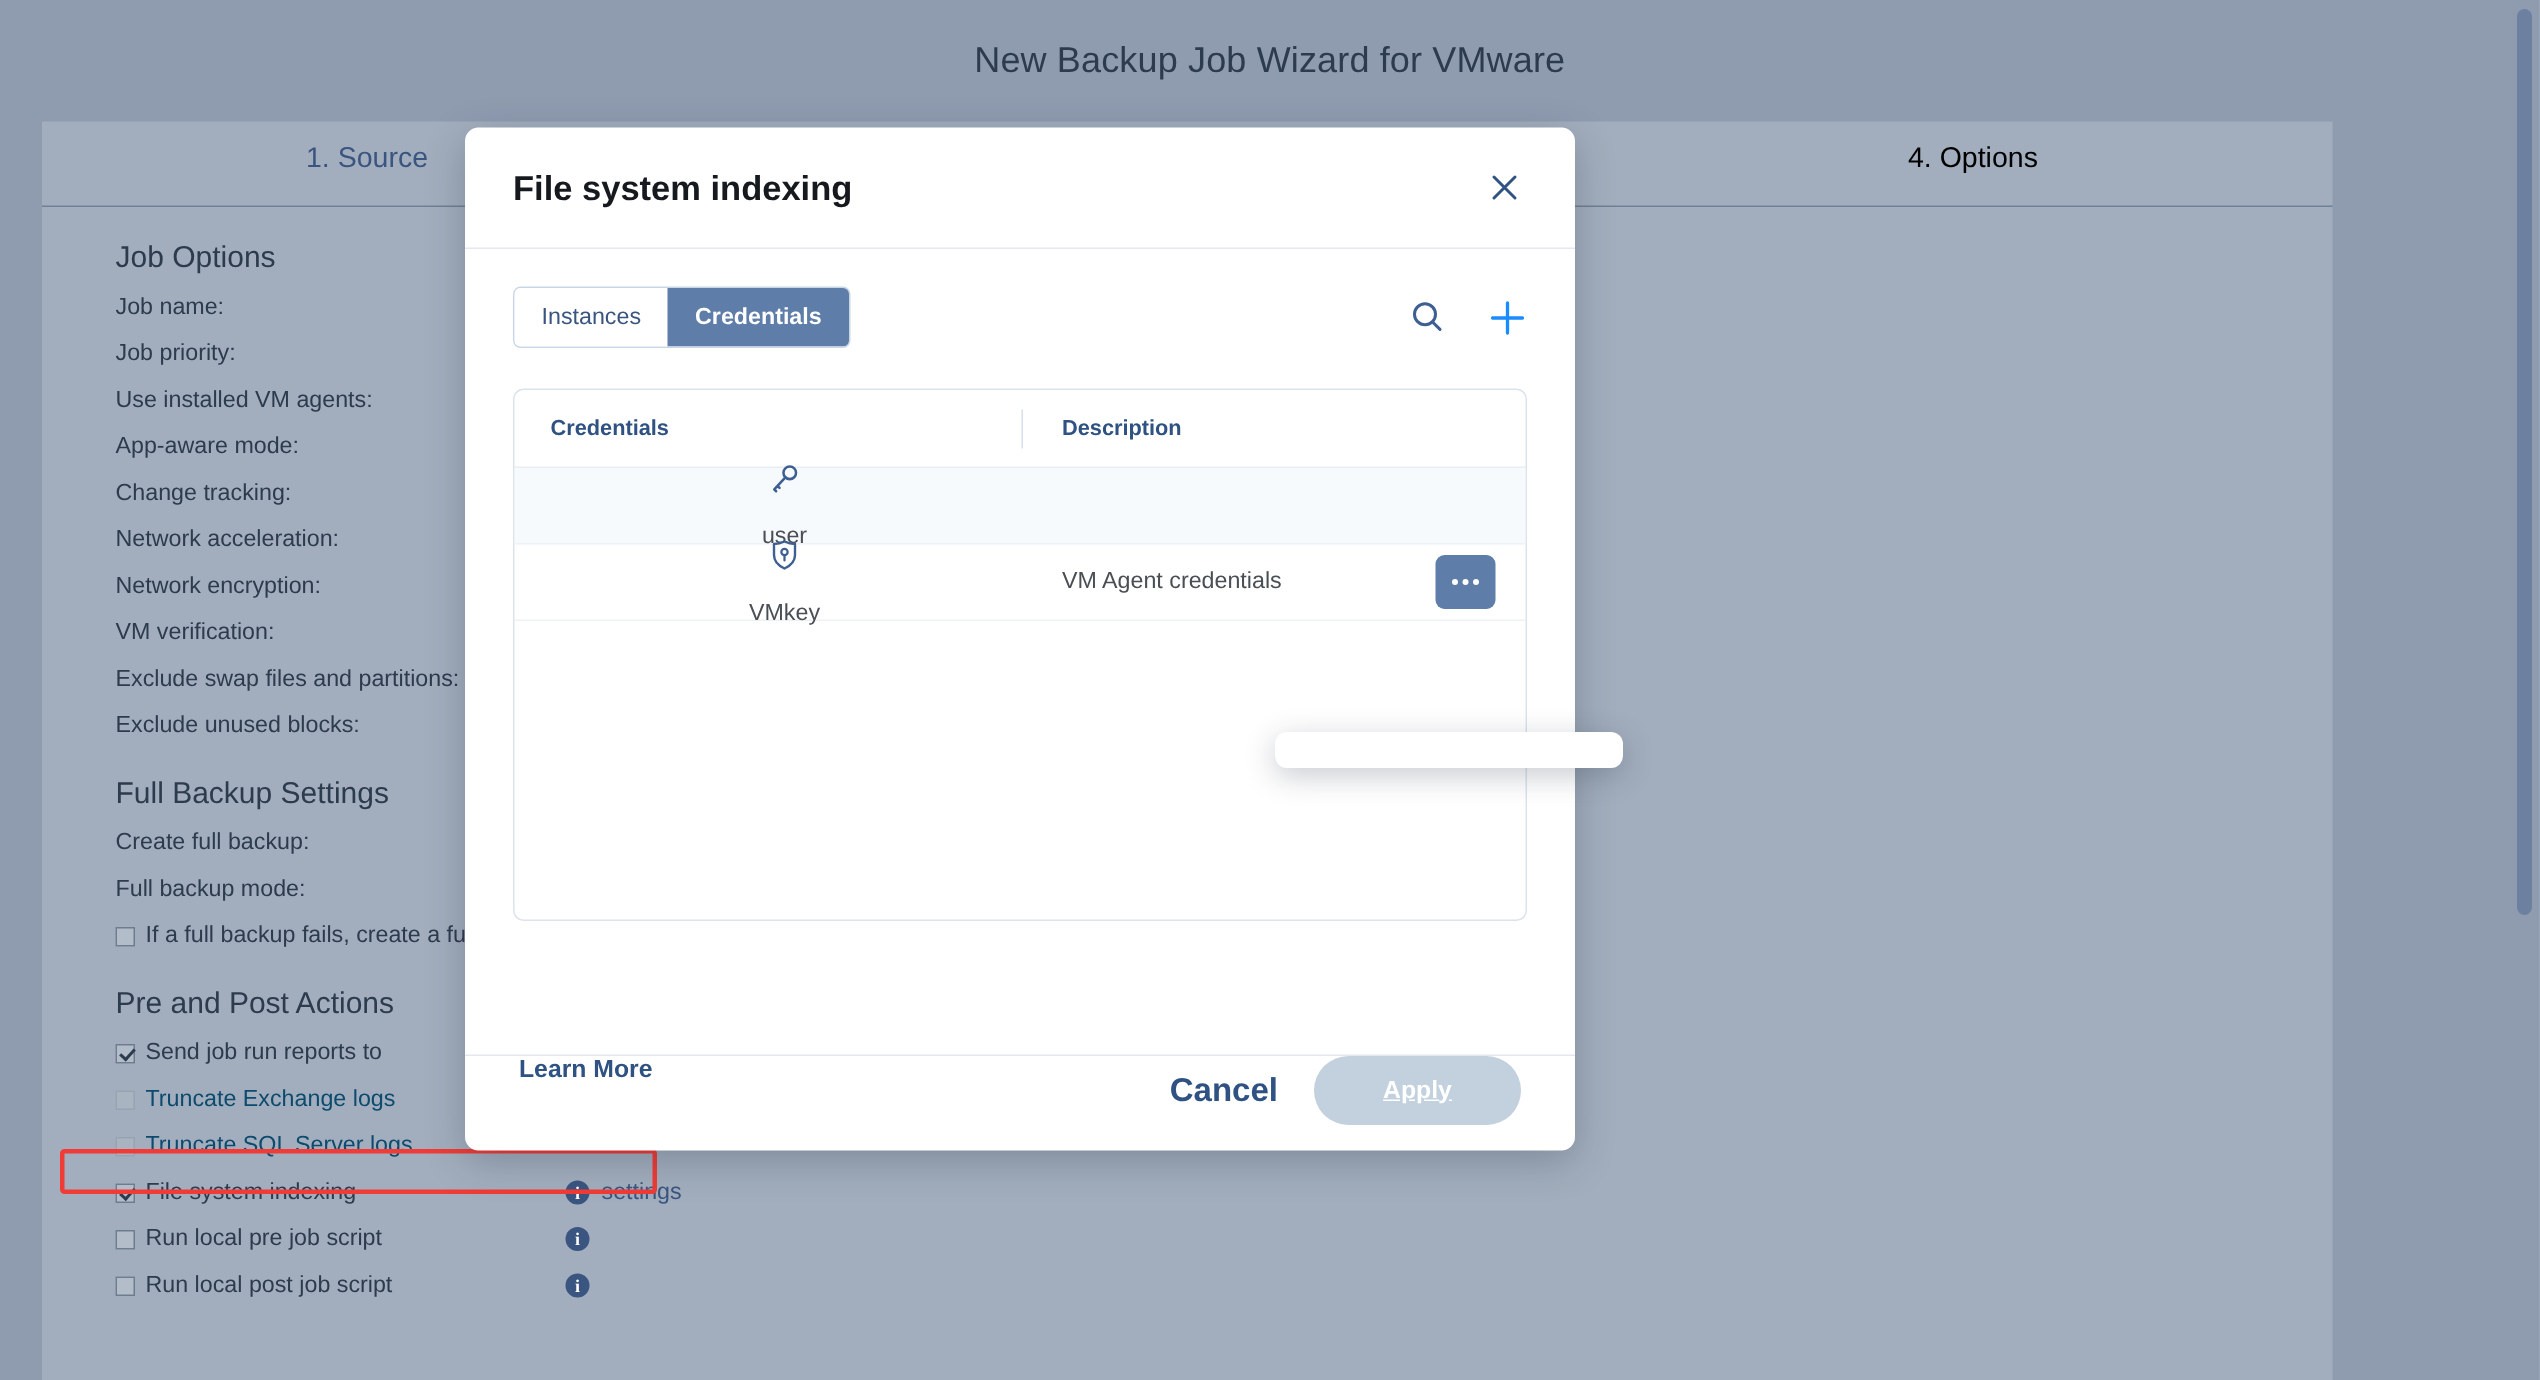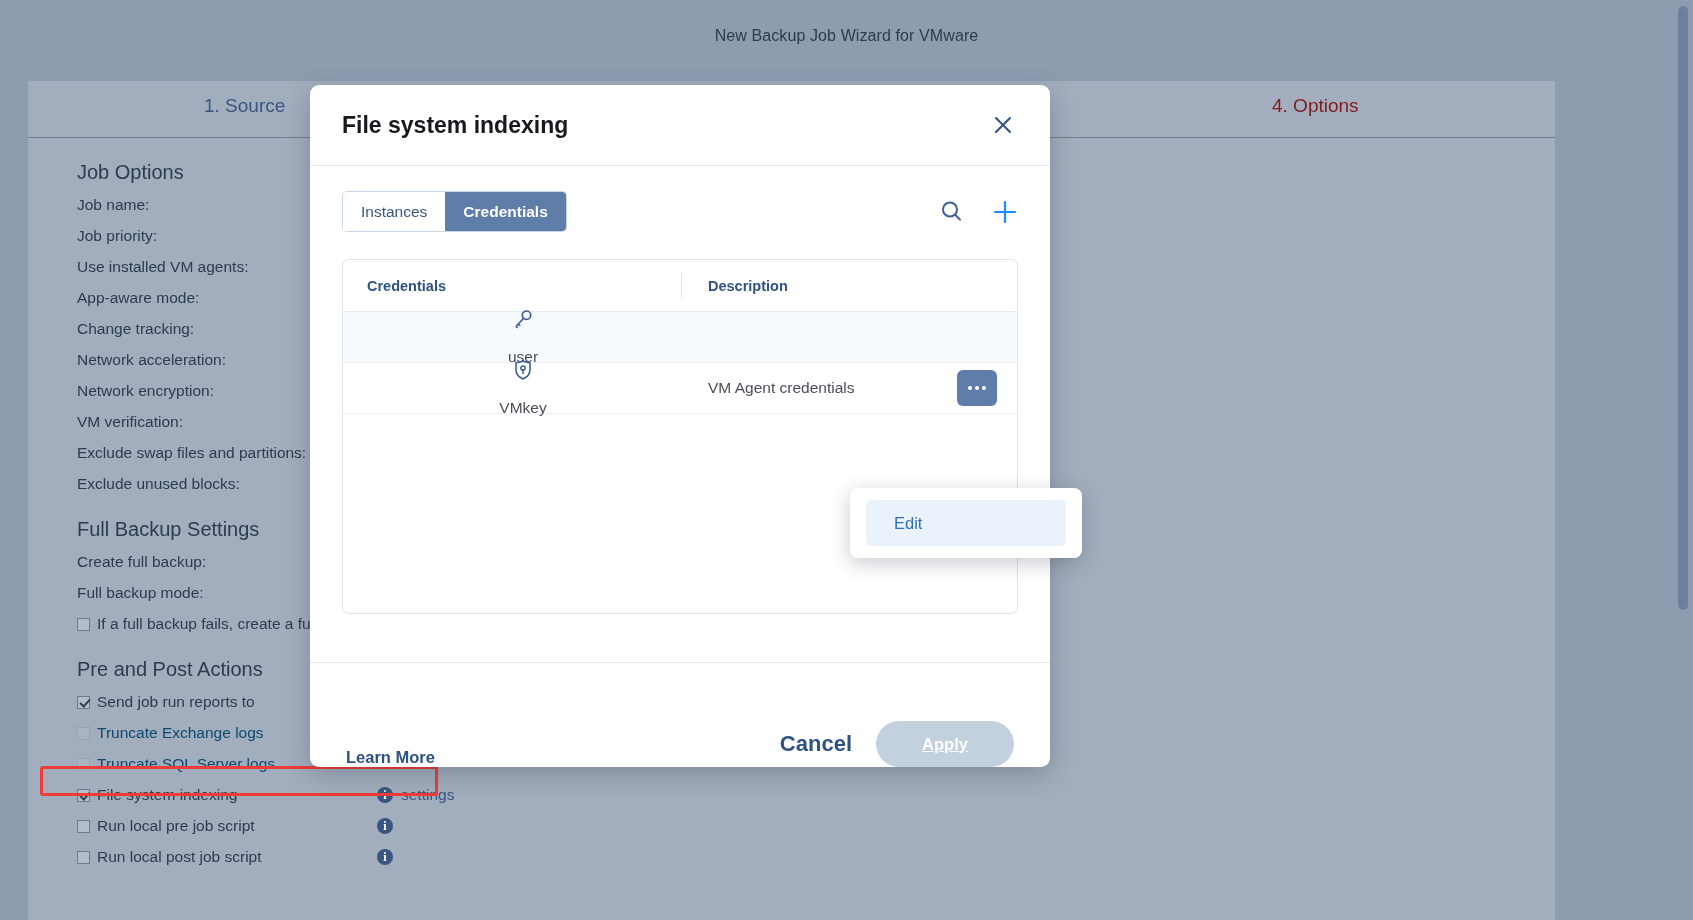--- a/index.html
+++ b/index.html
@@ -13,21 +13,21 @@
     position: relative;
   }
 
   
   #wizard-root { position: absolute; inset: 0; }
 
   .wizard-title {
     position: absolute;
     top: 27px; left: 0; right: 0;
     text-align: center;
-    font-size: 16px;
+    font-size: 24px;
     color: #2d3b4e;
     letter-spacing: .1px;
   }
 
   .content-panel {
     position: absolute;
     left: 28px; top: 81px;
     width: 1527px; height: 839px;
     background: #a2aebd;
   }
@@ -37,21 +37,21 @@
     height: 57px;
     border-bottom: 1px solid #6f8096;
   }
   .tab {
     position: absolute;
     top: 14px;
     font-size: 19px;
     white-space: nowrap;
   }
   .tab-1 { left: 176px; color: #3a5580; }
-  .tab-4 { left: 1244px; color: #7f1d1d; }
+  .tab-4 { left: 1244px; color: #000000; }
 
   .opts {
     position: absolute;
     left: 49px; top: 79px;
     width: 700px;
   }
   .sec-head {
     font-size: 20px;
     color: #2d3b4e;
     margin-bottom: 5px;
@@ -251,24 +251,24 @@
     padding-left: 28px;
     font-size: 16.5px;
     cursor: pointer;
   }
   .ctx-item.edit { color: #2f6fb8; background: #eaf3fc; margin: 0 16px; border-radius: 5px; }
   .ctx-item.delete { color: #e0352b; }
 
   .modal-foot {
     position: absolute;
     left: 0; right: 0; bottom: 0;
-    height: 105px;
+    height: 64px;
     border-top: 1px solid #e3e8ef;
     display: flex;
-    align-items: flex-end;
+    align-items: flex-start;
     padding: 0 36px;
   }
   .learn {
     font-size: 16.5px;
     font-weight: bold;
     color: #2f5282;
     cursor: pointer;
   }
   .foot-right { margin-left: auto; display: flex; align-items: center; gap: 24px; }
   .btn-cancel {
@@ -481,21 +481,20 @@
         <div class="td-desc">VM Agent credentials</div>
         <div class="row-menu-btn">
           <span class="dot"></span>
           <span class="dot"></span>
           <span class="dot"></span>
         </div>
       </div>
     </div>
 
     <div class="ctx-menu">
-      <div class="ctx-item edit">Edit</div>
     </div>
   </div>
 
   <div class="modal-foot">
     <div class="learn">Learn More</div>
     <div class="foot-right">
       <button class="btn-cancel">Cancel</button>
       <button class="btn-apply">Apply</button>
     </div>
   </div>

